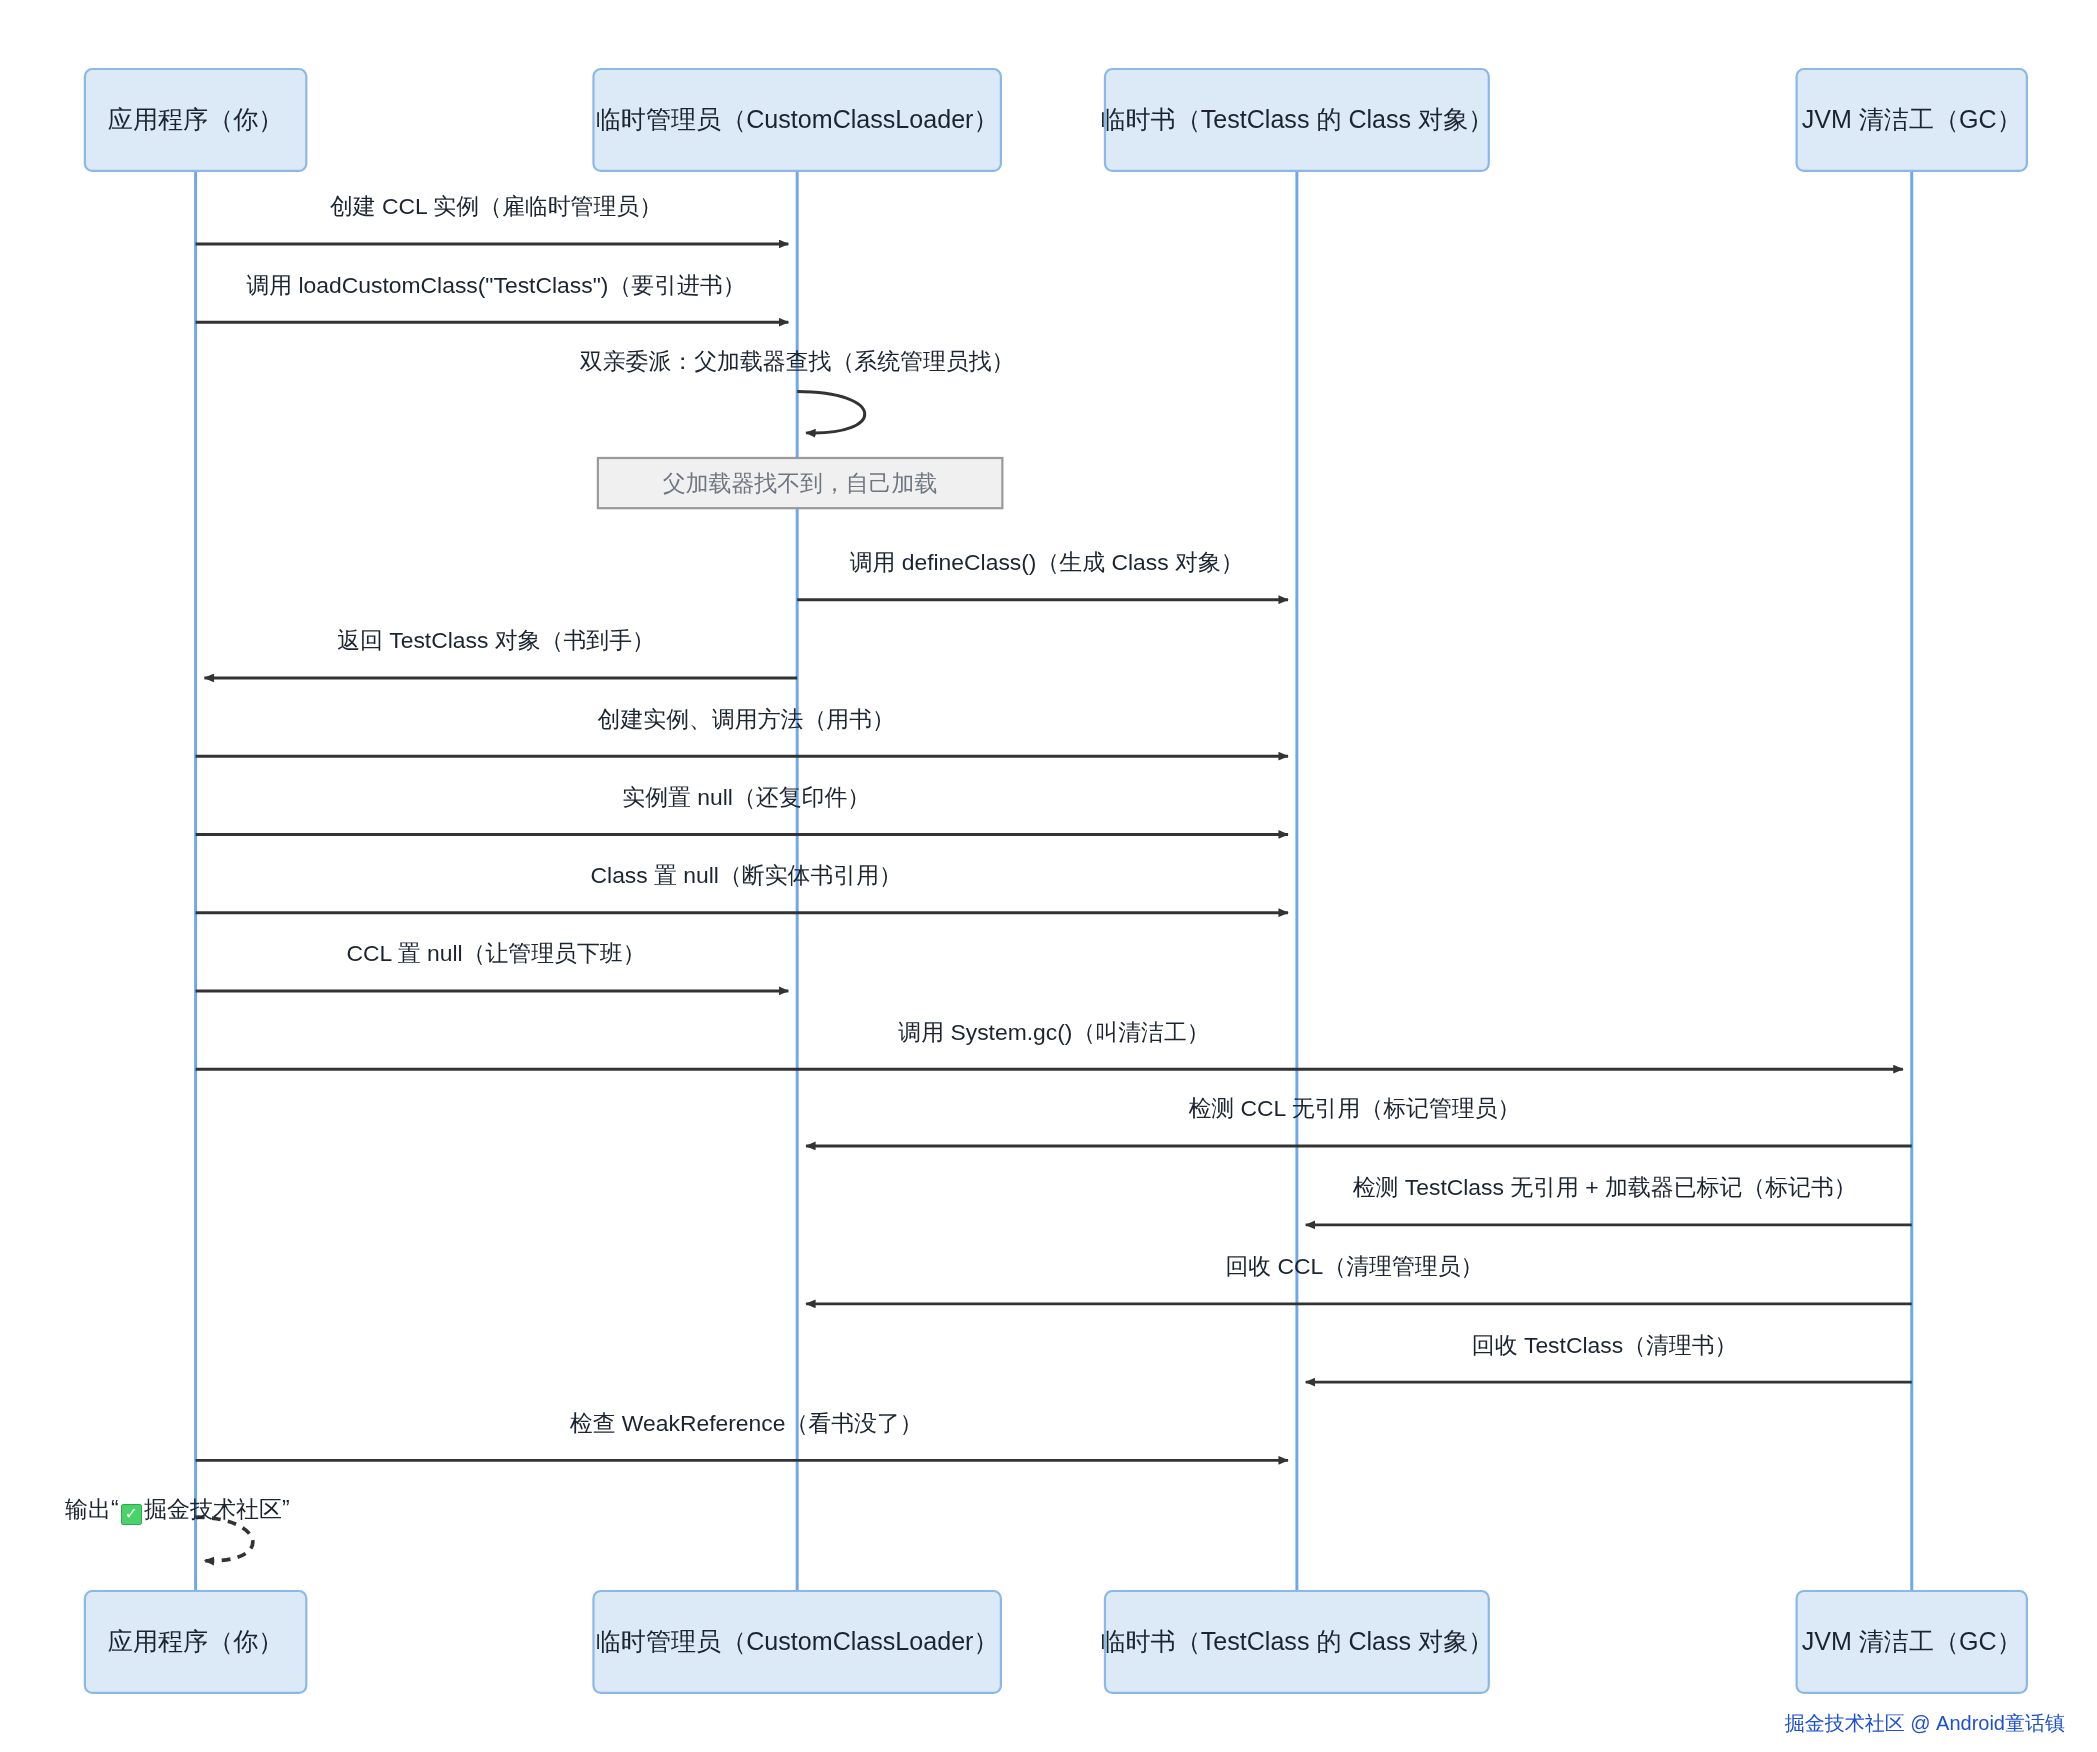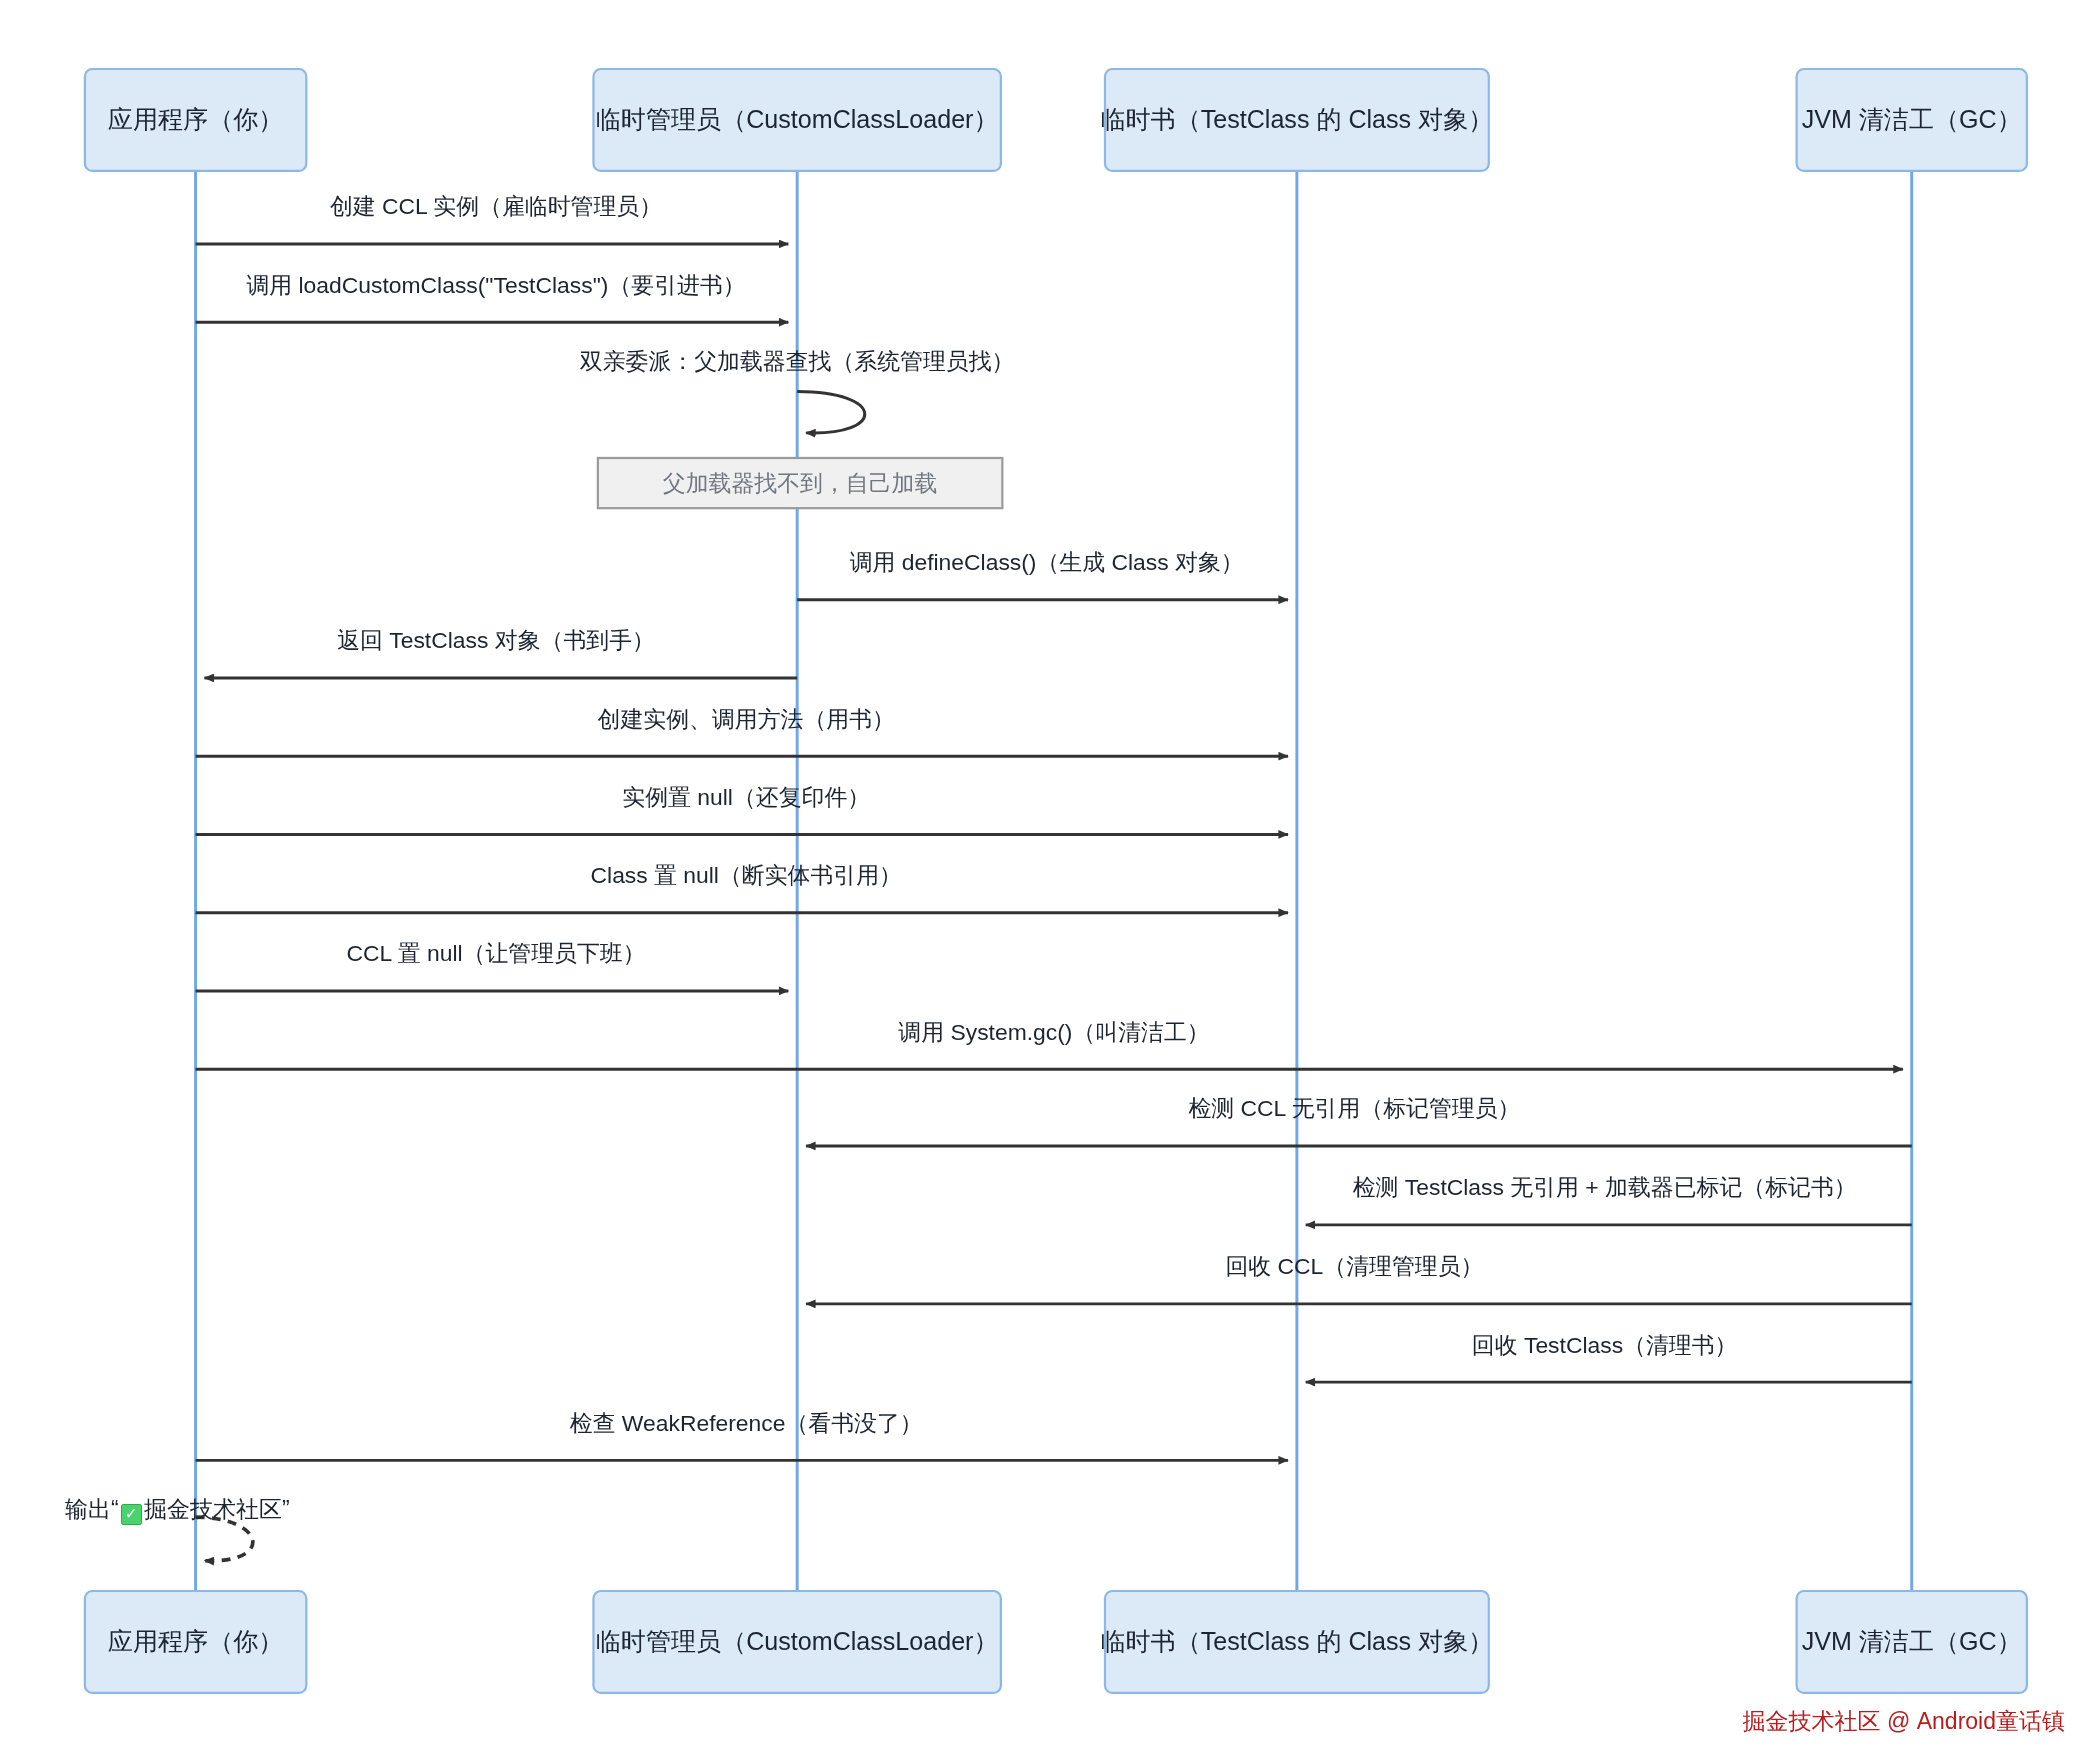--- a/index.html
+++ b/index.html
@@ -67,22 +67,22 @@
     font-size: 31px;
     fill: #6f7680;
     text-anchor: middle;
     dominant-baseline: middle;
   }
   .watermark {
     position: absolute;
     right: 32px;
     bottom: 16px;
     font-family: "Liberation Sans", "DejaVu Sans", sans-serif;
-    font-size: 23px;
-    color: #b91c1c;
+    font-size: 20px;
+    color: #1d4ed8;
     white-space: nowrap;
   }
   .check-emoji {
     display: inline-block;
     background: #4ad36b;
     color: #ffffff;
     border: 0.7px solid #2fa84f;
     border-radius: 2.2px;
     width: 19px;
     height: 19px;

